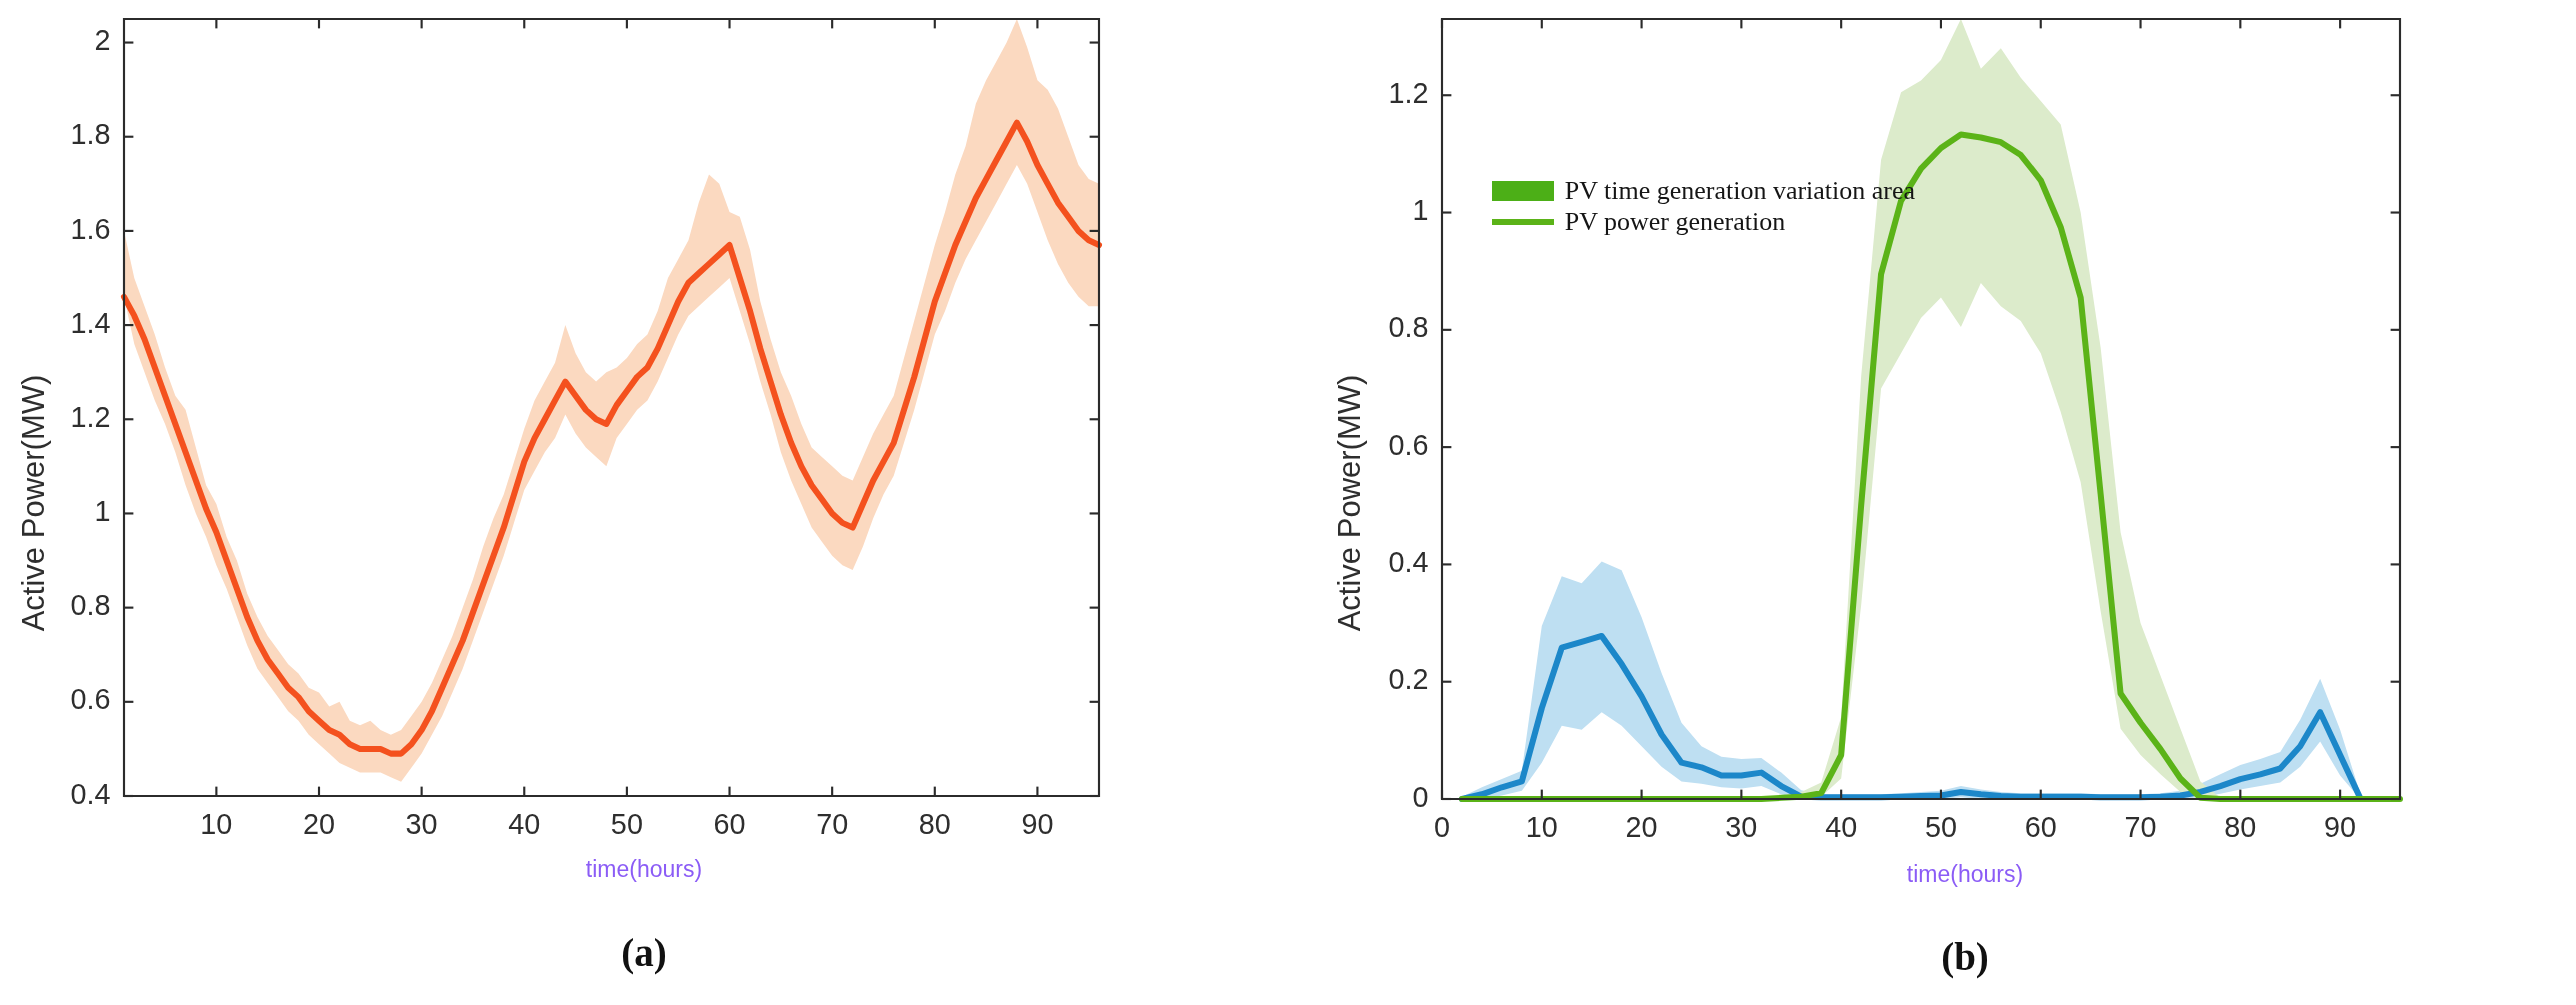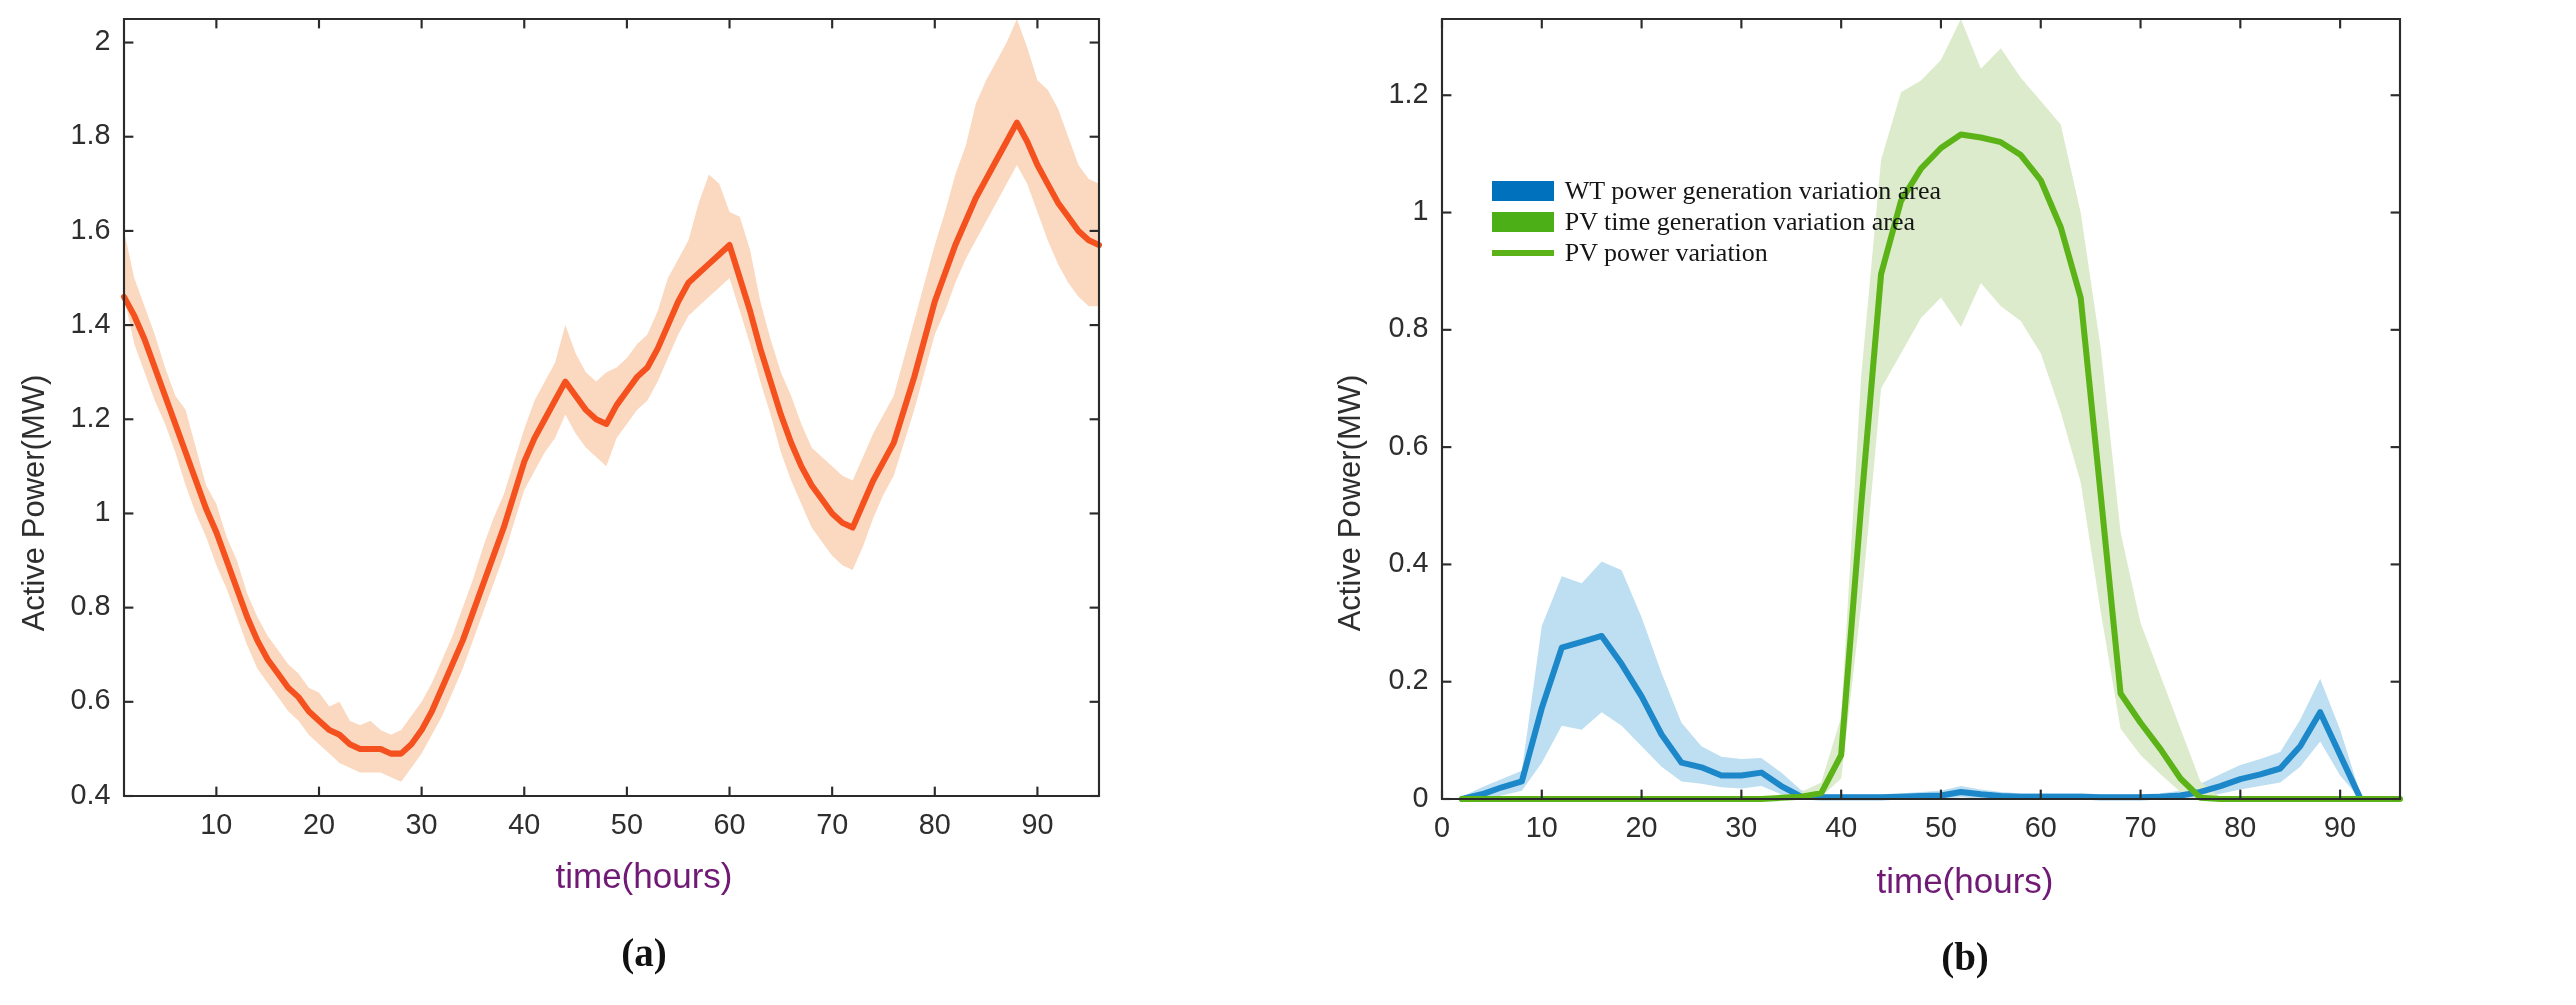--- a/index.html
+++ b/index.html
@@ -15,21 +15,21 @@
   .axis-line{fill:none;stroke:#2b2b2b;stroke-width:3.2;}
   .tick{stroke:#2b2b2b;stroke-width:3.2;}
   .ticklabel{font-family:"Liberation Sans",sans-serif;font-size:43px;fill:#2e2e2e;}
   .ticklabel-y{text-anchor:end;dominant-baseline:middle;}
   .ticklabel-x{text-anchor:middle;dominant-baseline:hanging;}
   .ylabel{position:absolute;font-family:"Liberation Sans",sans-serif;font-size:31px;color:#2e2e2e;
           transform-origin:0 0;white-space:nowrap;}
   .panel-a .ylabel{left:52px;top:50%;transform:translateY(0) rotate(-90deg);}
   .panel-b .ylabel{left:80px;top:50%;transform:translateY(0) rotate(-90deg);}
   .ylabel-inner{display:block;transform:translate(-50%,-100%);}
-  .xlabel{position:absolute;width:100%;text-align:center;font-size:35px;color:#701a75;
+  .xlabel{position:absolute;width:100%;text-align:center;font-size:23px;color:#8b5cf6;
           font-family:"Liberation Sans",sans-serif;}
   .panel-a .xlabel{left:0;top:856px;}
   .panel-b .xlabel{left:33px;top:861px;}
   .caption{position:absolute;width:100%;text-align:center;
            font-family:"Liberation Serif",serif;font-weight:bold;font-size:39px;color:#111;}
   .panel-a .caption{left:0;top:930px;}
   .panel-b .caption{left:33px;top:934px;}
   .legend-box{position:absolute;left:204px;top:175px;}
   .legend-row{display:flex;align-items:center;height:31px;}
   .legend-patch{width:62px;height:20px;margin-right:10.7px;flex:0 0 auto;}
@@ -167,30 +167,26 @@
           <line x1="1191.6666666666667" y1="0" x2="1191.6666666666667" y2="14" class="tick"></line>
           <text x="1191.6666666666667" y="1191" class="ticklabel ticklabel-x">80</text>
           <line x1="1340.625" y1="1165" x2="1340.625" y2="1151" class="tick"></line>
           <line x1="1340.625" y1="0" x2="1340.625" y2="14" class="tick"></line>
           <text x="1340.625" y="1191" class="ticklabel ticklabel-x">90</text>
         </svg>
     </div>
 
     <div class="legend-box" id="legend-b">
         <div class="legend-row">
-          <span class="legend-patch" style="background: rgb(0, 114, 189);"></span>
-          <span class="legend-text">WT power generation variation area</span>
-        </div>
-        <div class="legend-row">
           <span class="legend-patch" style="background: rgb(76, 175, 23);"></span>
           <span class="legend-text">PV time generation variation area</span>
         </div>
         <div class="legend-row">
           <span class="legend-line" style="background: rgb(91, 179, 24);"></span>
-          <span class="legend-text">PV power variation</span>
+          <span class="legend-text">PV power generation</span>
         </div>
       </div>
 
     <div class="ylabel">
       <span class="ylabel-inner">Active Power(MW)</span>
     </div>
     <div class="xlabel">time(hours)</div>
     <div class="caption">(b)</div>
   </div>
 

